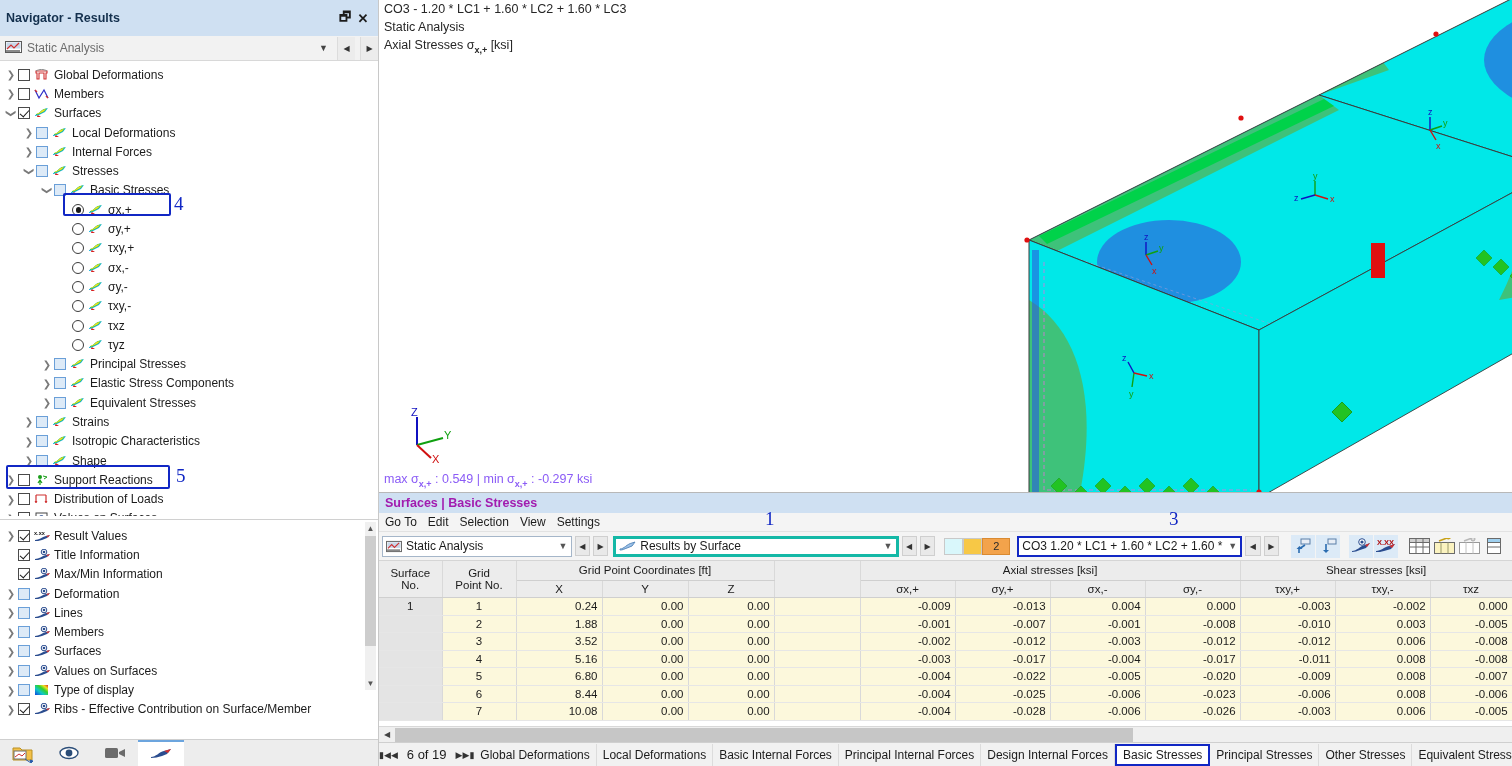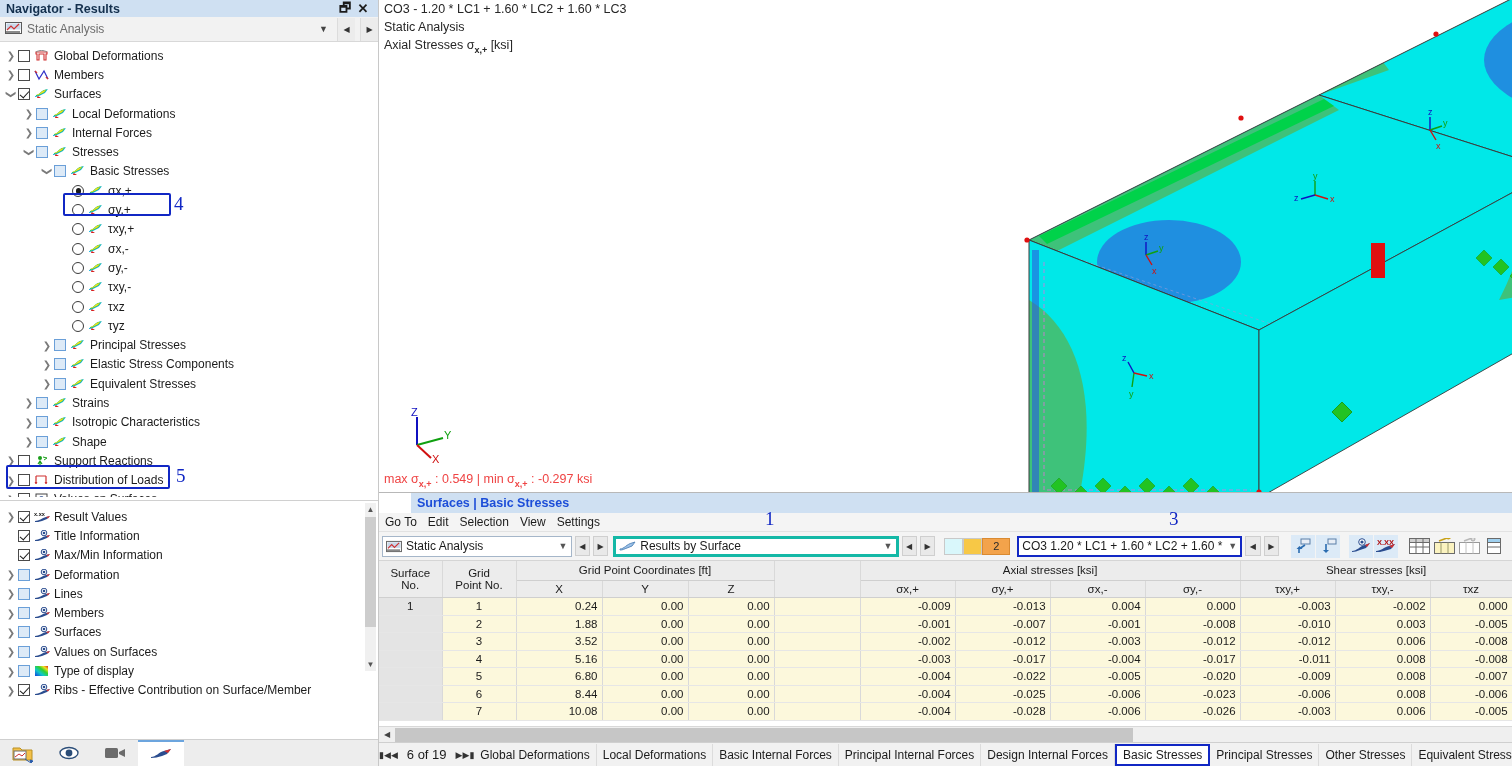--- a/index.html
+++ b/index.html
@@ -13,21 +13,21 @@
   #app { position:relative; width:1512px; height:766px; }
 
   
   #navigator {
     position:absolute; left:0; top:0; width:379px; height:766px;
     background:#ffffff;
     border-right:1px solid #c8c8c8;
     display:flex; flex-direction:column;
   }
   .nav-title {
-    height:17px; background:#cfe0f2;
+    height:36px; background:#cfe0f2;
     display:flex; align-items:center;
     padding:0 6px;
     font-weight:bold; font-size:12.5px; color:#14304e;
   }
   .nav-title .t { flex:1; }
   .nav-title .btn { width:18px; text-align:center; cursor:default; font-size:13px; color:#1b1b1b; }
   .nav-combo {
     height:25px; background:#f2f2f2; border-bottom:1px solid #d8d8d8;
     display:flex; align-items:center; gap:5px; padding-left:5px;
   }
@@ -87,32 +87,32 @@
   }
   .nav-bottom .tb { width:46px; height:27px; display:flex; align-items:center; justify-content:center; }
   .nav-bottom .tb.sel { background:#ffffff; border-top:2px solid #6ca5de; }
 
   
   #viewport {
     position:absolute; left:379px; top:0; width:1133px; height:492px;
     background:#ffffff; overflow:hidden;
   }
   .vp-text { position:absolute; left:5px; font-size:12.5px; color:#262626; white-space:nowrap; }
-  .vp-minmax { position:absolute; left:5px; top:472px; font-size:12.5px; color:#ef4444; }
+  .vp-minmax { position:absolute; left:5px; top:472px; font-size:12.5px; color:#8b5cf6; }
   sub { font-size:9px; font-weight:bold; }
 
   
   #tablepanel {
     position:absolute; left:379px; top:492px; width:1133px; height:274px;
     background:#ffffff; border-top:1px solid #b8b8b8;
     display:flex; flex-direction:column;
   }
   .tbl-title {
     height:20px; background:#cfe0f2; display:flex; align-items:center; padding-left:6px;
-    font-weight:bold; font-size:12.5px; color:#1d4ed8;margin-left:32px;
+    font-weight:bold; font-size:12.5px; color:#a21caf;
   }
   .tbl-menu {
     height:19px; background:#f4f4f4; display:flex; align-items:center; gap:11px; padding-left:6px;
     font-size:12px; border-bottom:1px solid #e2e2e2;
   }
   .tbl-menu span { cursor:default; }
   .tbl-toolbar {
     height:29px; background:#f4f4f4; display:flex; align-items:center; gap:3px; padding:0 3px;
     border-bottom:1px solid #d5d5d5;
   }

